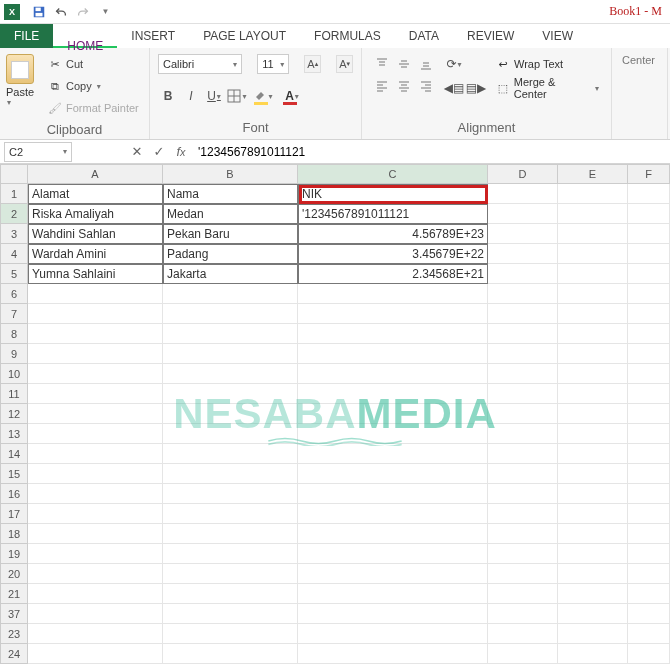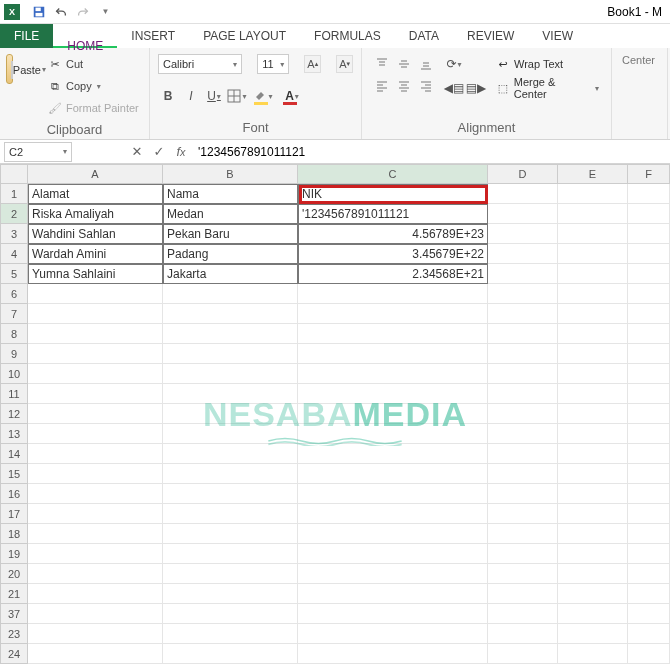--- a/index.html
+++ b/index.html
@@ -3,35 +3,35 @@
 <meta charset="utf-8">
 <style>
   * { box-sizing: border-box; margin: 0; padding: 0; font-family: "Segoe UI", Arial, sans-serif; }
   body { width: 670px; height: 670px; background: #fff; overflow: hidden; font-size: 12px; color: #333; position: relative; }
 
   
   .title-bar { height: 24px; background: #fff; display: flex; align-items: center; padding: 0 4px; border-bottom: 1px solid #e0e0e0; }
   .xl-icon { width: 16px; height: 16px; background: #217346; color: #fff; font-size: 9px; font-weight: bold; display: flex; align-items: center; justify-content: center; margin-right: 8px; }
   .qat-btn { width: 22px; height: 22px; display: flex; align-items: center; justify-content: center; color: #444; }
   .qat-btn svg { width: 14px; height: 14px; }
-  .title-text { flex: 1; text-align: right; padding-right: 4px; font-size: 12px; color: #000000; }
+  .title-text { flex: 1; text-align: right; padding-right: 4px; font-size: 12px; color: #b91c1c; font-family: Liberation Serif, serif; }
 
   
   .ribbon-tabs { height: 24px; display: flex; align-items: stretch; background: #fff; }
   .file-tab { background: #217346; color: #fff; padding: 0 14px; display: flex; align-items: center; font-size: 12px; }
   .tab { padding: 0 14px; display: flex; align-items: center; font-size: 12px; color: #444; cursor: pointer; }
   .tab.active { color: #701a75; border-bottom: 2px solid #22c55e; margin-top: 21px; }
 
   
   .ribbon { height: 92px; background: #f6f6f6; border-bottom: 1px solid #d4d4d4; display: flex; }
   .group { border-right: 1px solid #e0e0e0; padding: 2px 6px; display: flex; flex-direction: column; }
   .group-label { text-align: center; font-size: 13px; color: #666; margin-top: auto; padding-bottom: 2px; }
   .group-body { flex: 1; display: flex; align-items: flex-start; }
 
-  .paste-col { display: flex; flex-direction: row; align-items: center; width: 40px; padding-top: 4px; }
+  .paste-col { display: flex; flex-direction: column; width: 40px; padding-top: 4px; }
   .paste-icon { width: 28px; height: 30px; background: linear-gradient(#f9e3b6,#e8c47a); border: 1px solid #c9a656; border-radius: 3px; position: relative; }
   .paste-icon::after { content:""; position:absolute; top:6px; left:4px; right:4px; bottom:4px; background:#fff; border:1px solid #ccc; }
   .paste-lbl { font-size: 11px; margin-top: 2px; }
   .clip-col { display:flex; flex-direction:column; justify-content:flex-start; gap:2px; padding:4px 2px; }
   .clip-item { display:flex; align-items:center; gap:4px; font-size:11px; color:#444; height:20px; }
   .clip-item.dim { color:#aaa; }
   .mini-icon { width:14px; height:14px; display:inline-flex; align-items:center; justify-content:center; }
 
   .font-top { display:flex; align-items:center; gap:15px; padding:4px 2px; }
   .fname { width:90px; height:20px; border:1px solid #ccc; background:#fff; font-size:11px; padding:0 4px; display:flex; align-items:center; justify-content:space-between; }
@@ -67,21 +67,21 @@
   .row { display:flex; height:20px; }
   .rowhead { width:28px; border:1px solid #ccc; border-top:none; background:#f0f0f0; display:flex; align-items:center; justify-content:center; font-size:11px; color:#555; }
   .rowhead.sel { background:#d8e8dc; }
   .cell { height:20px; border-right:1px solid #e5e5e5; border-bottom:1px solid #e5e5e5; padding:0 3px; display:flex; align-items:center; font-size:12px; overflow:hidden; white-space:nowrap; }
   .cell.bord { border:1px solid #777; }
   .cell.r { justify-content:flex-end; }
   .wA { width:135px; } .wB { width:135px; } .wC { width:190px; } .wD { width:70px; } .wE { width:70px; } .wF { width:42px; }
 
   .sel-box { position:absolute; border:3px solid #cc2020; pointer-events:none; }
 
-  .watermark { position:absolute; left:50%; top:50%; transform:translate(-50%,-50%); font-size:34px; font-weight:bold; letter-spacing:1px; color:rgba(46,184,148,0.35); pointer-events:none; font-family:Arial,sans-serif; }
+  .watermark { position:absolute; left:50%; top:50%; transform:translate(-50%,-50%); font-size:42px; font-weight:bold; letter-spacing:1px; color:rgba(46,184,148,0.35); pointer-events:none; font-family:Arial,sans-serif; }
   .watermark .m2 { color:rgba(46,184,148,0.55); }
   .wave { position:absolute; width:160px; height:10px; left:50%; transform:translateX(-50%); top:calc(50% + 22px); }
   svg { display:block; }
 </style>
 </head>
 <body>
 
 <div class="title-bar">
   <div class="xl-icon">X</div>
   <div class="qat-btn">

